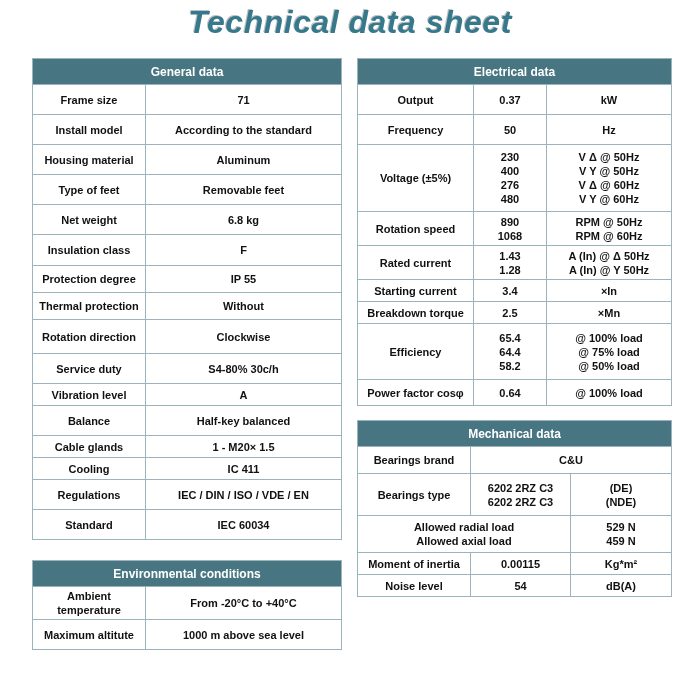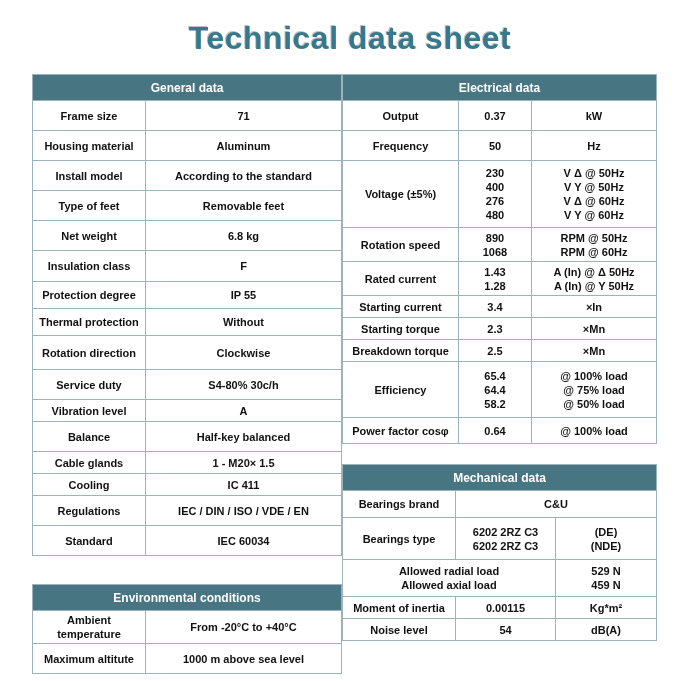--- a/index.html
+++ b/index.html
@@ -1,48 +1,48 @@
 <!DOCTYPE html>
 <html style="--header-bg: #477582; --border: #9bb3ba; --title-color: #36798c;"><head>
 <meta charset="utf-8">
 <style>
   html,body{margin:0;padding:0}
   body{
     width:700px;height:681px;background:#ffffff;overflow:hidden;
     font-family:"Liberation Sans", sans-serif;
   }
   .title{
-    margin:20px 0 17px;text-align:center;
-    font-size:32px;font-weight:bold;letter-spacing:.5px;
+    margin:4px 0 17px;text-align:center;
+    font-size:32px;font-style:italic;font-weight:bold;letter-spacing:.5px;
     color:var(--title-color,#36798c);
     text-shadow:-1px -1px 0 rgba(115,115,115,.45);
   }
-  .cols{display:flex;margin-left:32px;align-items:flex-start}
+  .cols{display:flex;margin-left:32px;gap:15px;align-items:flex-start}
   .col-left{width:310px}
   .col-right{width:315px}
   table.dt{
     border-collapse:collapse;width:100%;table-layout:fixed;
     font-size:11px;font-weight:bold;color:#111;
   }
   .dt th{
     background:var(--header-bg,#477582);color:#ffffff;
     font-size:12px;height:23px;border:1px solid var(--border,#9bb3ba);
     font-weight:bold;
   }
   .dt td{
     border:1px solid var(--border,#9bb3ba);
     text-align:center;vertical-align:middle;
     padding:2px 3px;line-height:14px;
   }
   .ml{white-space:pre-line}
   .h22{height:22px}.h23{height:30px}.h26{height:26px}.h31{height:31px}
   .h32{height:32px}.h34{height:34px}.h35{height:27px}.h37{height:37px}
   .h42{height:42px}.h56{height:56px}.h67{height:67px}
-  .env{margin-top:28px}
-  .mech{margin-top:20px}
+  .env{margin-top:20px}
+  .mech{margin-top:14px}
   col.c-label{width:113px}
   col.c-label-e{width:116px}
   col.c-val-e{width:73px}
   col.c-label-m{width:113px}
   col.c-val-m{width:100px}
 </style>
 </head>
 <body>
 
 <div>
@@ -60,26 +60,26 @@
           <tr>
             <th colspan="2">General data</th>
           </tr>
         </thead>
         <tbody>
           <tr class="h23">
               <td>Frame size</td>
               <td>71</td>
             </tr>
           <tr class="h23">
+              <td>Install model</td>
+              <td>According to the standard</td>
+            </tr>
+          <tr class="h23">
               <td>Housing material</td>
               <td>Aluminum</td>
-            </tr>
-          <tr class="h23">
-              <td>Install model</td>
-              <td>According to the standard</td>
             </tr>
           <tr class="h23">
               <td>Type of feet</td>
               <td>Removable feet</td>
             </tr>
           <tr class="h23">
               <td>Net weight</td>
               <td>6.8 kg</td>
             </tr>
           <tr class="h31">
@@ -199,25 +199,20 @@
 1.28</td>
               <td class="ml">A (In) @ Δ 50Hz
 A (In) @ Y 50Hz</td>
             </tr>
           <tr class="h22">
               <td>Starting current</td>
               <td>3.4</td>
               <td>×In</td>
             </tr>
           <tr class="h22">
-              <td>Starting torque</td>
-              <td>2.3</td>
-              <td>×Mn</td>
-            </tr>
-          <tr class="h22">
               <td>Breakdown torque</td>
               <td>2.5</td>
               <td>×Mn</td>
             </tr>
           <tr class="h56">
               <td>Efficiency</td>
               <td class="ml">65.4
 64.4
 58.2</td>
               <td class="ml">@ 100% load

